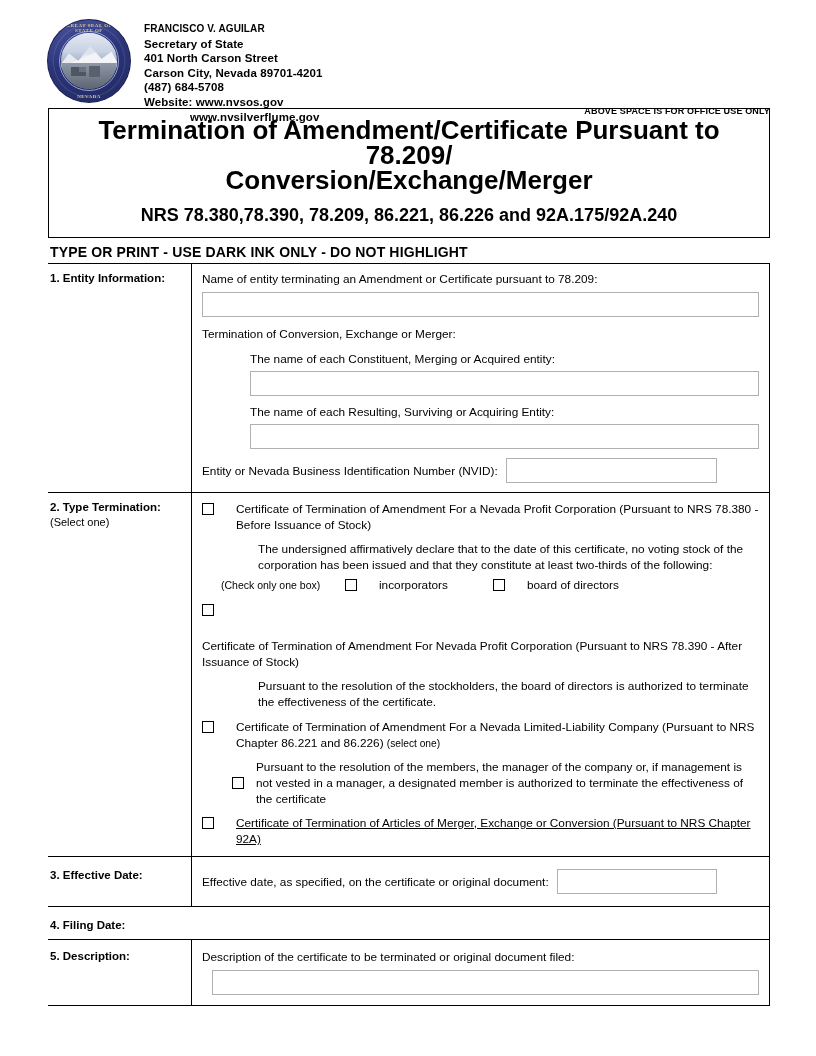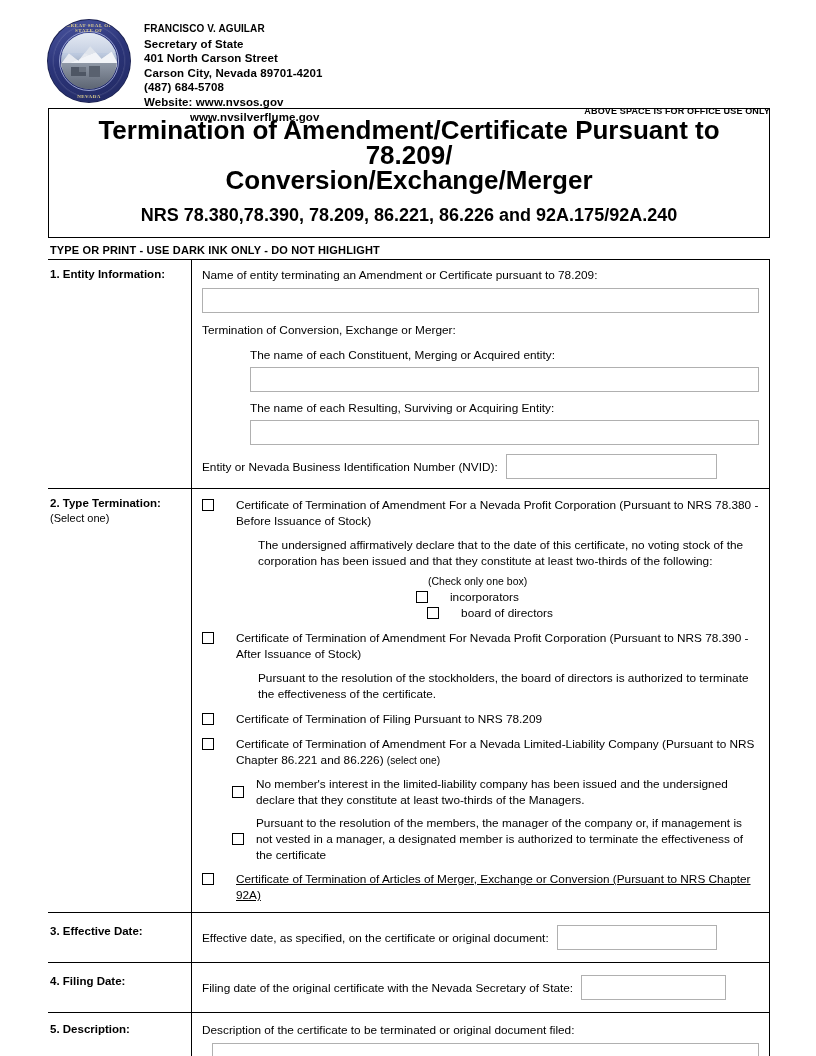--- a/index.html
+++ b/index.html
@@ -123,21 +123,21 @@
     line-height: 25px;
     text-underline-offset: 2px;
   }
   .title-sub {
     font-size: 18px;
     font-weight: bold;
     margin-top: 12px;
   }
 
   .type-note {
-    font-size: 11px;
+    font-size: 14px;
     font-weight: bold;
     letter-spacing: 0.15px;
     margin: 6px 0 3px 2px;
   }
 
   
   .form-table {
     border-top: 1.5px solid #000;
     border-bottom: 1.5px solid #000;
     border-right: 1.5px solid #000;
@@ -201,21 +201,20 @@
   .para {
     margin-top: 8px;
     padding-left: 56px;
   }
   .small { font-size: 10.2px; }
   .choice-line {
     display: flex;
     align-items: center;
     margin-top: 4px;
     padding-left: 19px;
-    flex-direction: column;
   }
   .choice-line .lbl { font-size: 10.5px; }
   .choice-line .opt {
     display: flex;
     align-items: center;
     gap: 22px;
   }
   .sub-cb-row {
     display: flex;
     align-items: center;
@@ -304,38 +303,30 @@
           <span class="opt" style="width:148px;">
             <span class="cb"></span>
             <span>incorporators</span>
           </span>
           <span class="opt">
             <span class="cb"></span>
             <span>board of directors</span>
           </span>
         </div>
 
+        <div class="cb-row" style="margin-top:9px;flex-direction:column;">
+          <span class="cb"></span>
+          <span class="cb-text">Certificate of Termination of Amendment For Nevada Profit Corporation (Pursuant to NRS 78.390 - After Issuance of Stock)</span>
+        </div>
+        <div class="para">Pursuant to the resolution of the stockholders, the board of directors is authorized to terminate the effectiveness of the certificate.</div>
+
+
         <div class="cb-row" style="margin-top:9px;">
           <span class="cb"></span>
-          <span class="cb-text">Certificate of Termination of Amendment For Nevada Profit Corporation (Pursuant to NRS 78.390 - After Issuance of Stock)</span>
-        </div>
-        <div class="para">Pursuant to the resolution of the stockholders, the board of directors is authorized to terminate the effectiveness of the certificate.</div>
-
-        <div class="cb-row" style="margin-top:9px;">
-          <span class="cb"></span>
-          <span class="cb-text">Certificate of Termination of Filing Pursuant to NRS 78.209</span>
-        </div>
-
-        <div class="cb-row" style="margin-top:9px;">
-          <span class="cb"></span>
           <span class="cb-text"><span>Certificate of Termination of Amendment For a Nevada Limited-Liability Company (Pursuant to NRS Chapter 86.221 and 86.226)</span> <span class="small">(select one)</span></span>
-        </div>
-        <div class="sub-cb-row">
-          <span class="cb"></span>
-          <span class="cb-text">No member's interest in the limited-liability company has been issued and the undersigned declare that they constitute at least two-thirds of the Managers.</span>
         </div>
         <div class="sub-cb-row">
           <span class="cb"></span>
           <span class="cb-text">Pursuant to the resolution of the members, the manager of the company or, if management is not vested in a manager, a designated member is authorized to terminate the effectiveness of the certificate</span>
         </div>
 
         <div class="cb-row" style="margin-top:8px;text-decoration:underline;">
           <span class="cb"></span>
           <span class="cb-text">Certificate of Termination of Articles of Merger, Exchange or Conversion (Pursuant to NRS Chapter 92A)</span>
         </div>
@@ -347,26 +338,20 @@
       <div class="content-cell" style="padding-top:12px;padding-bottom:12px;">
         <div class="inline-row">
           <span>Effective date, as specified, on the certificate or original document:</span>
           <span class="field" style="width:160px;"></span>
         </div>
       </div>
     </div>
 
     <div class="row">
       <div class="label-cell" style="padding-top:11px;">4. Filing Date:</div>
-      <div class="content-cell" style="padding-top:12px;padding-bottom:12px;">
-        <div class="inline-row">
-          <span>Filing date of the original certificate with the Nevada Secretary of State:</span>
-          <span class="field" style="width:145px;"></span>
-        </div>
-      </div>
     </div>
 
     <div class="row">
       <div class="label-cell" style="padding-top:9px;">5. Description:</div>
       <div class="content-cell" style="padding-top:9px;padding-bottom:10px;">
         <div>Description of the certificate to be terminated or original document filed:</div>
         <div class="field" style="margin:5px 0 0 10px;width:calc(100% - 10px);"></div>
       </div>
     </div>
 

